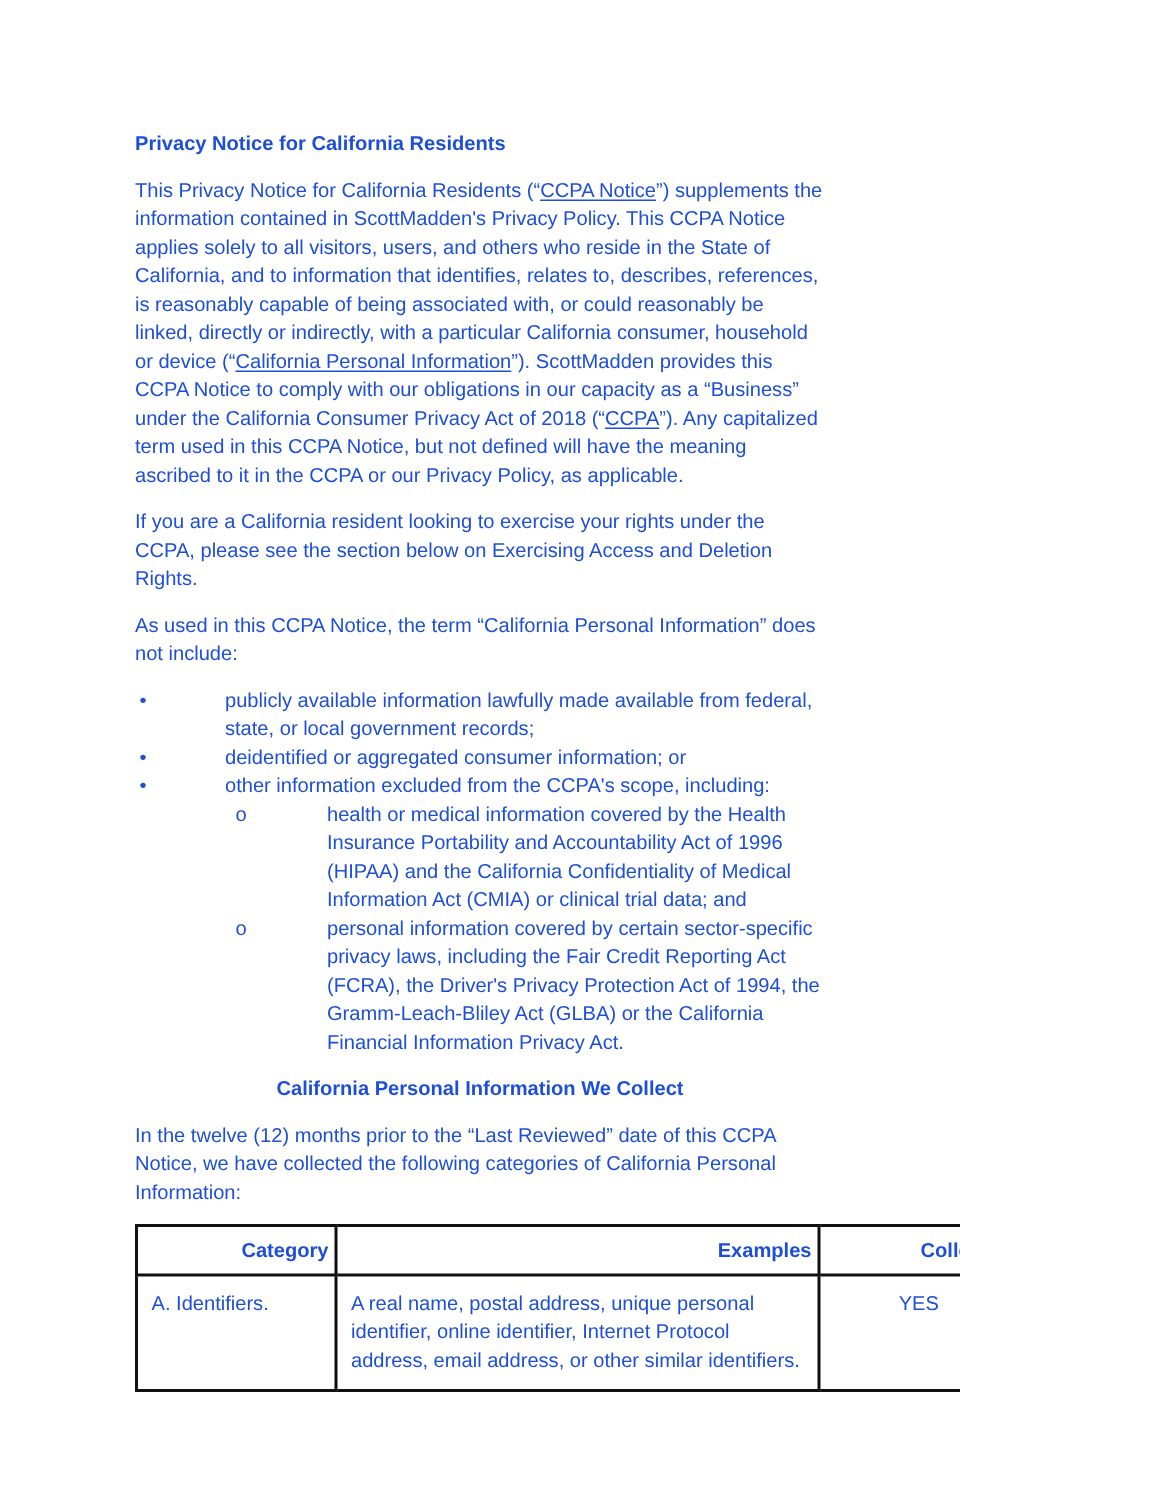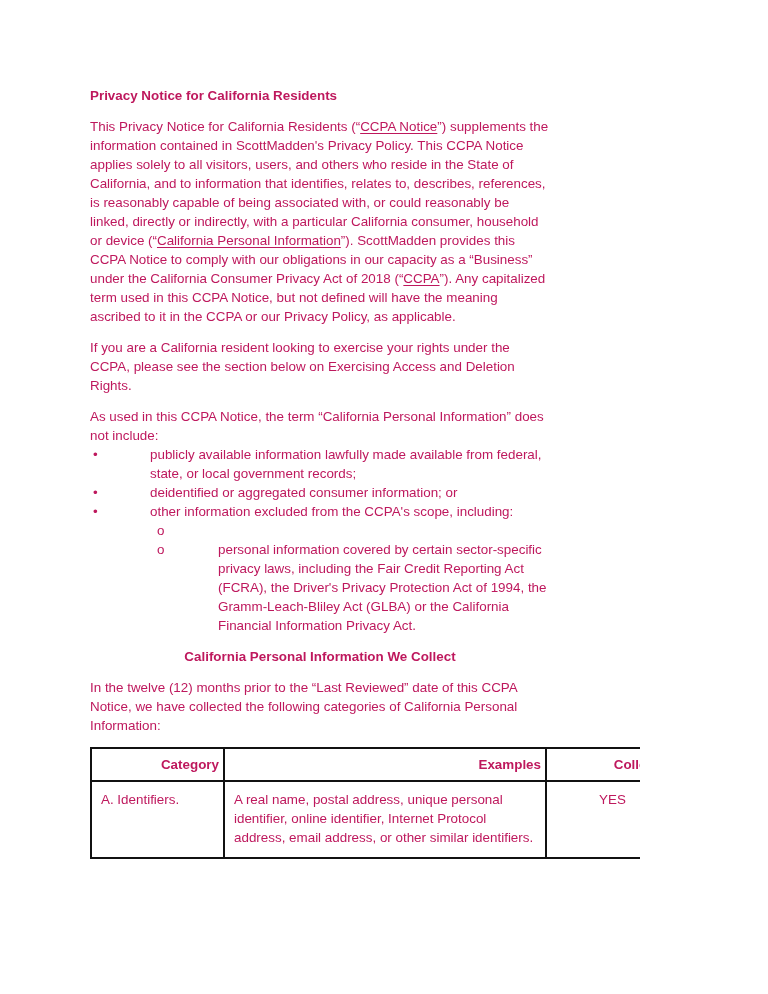--- a/index.html
+++ b/index.html
@@ -10,21 +10,21 @@
   .page {
     position: relative;
     width: 640px;
     height: 994px;
     background: #ffffff;
     box-sizing: border-box;
     padding: 86px 90px 0 90px;
     font-family: "Liberation Sans", sans-serif;
     font-size: 13.4px;
     line-height: 19px;
-    color: #be185d;
+    color: #1d4ed8;
     overflow: hidden;
   }
   .h1 {
     font-weight: 700;
     margin: 0 0 12px 0;
   }
   .p {
     margin: 0 0 12px 0;
   }
   .bold { font-weight: 700; }
@@ -76,37 +76,38 @@
 
 <div class="page">
 
   <div class="h1">Privacy Notice for California Residents</div>
 
 
   <div class="p"><span>This Privacy Notice for California Residents (“</span><span class="u">CCPA Notice</span><span>”) supplements the information contained in ScottMadden's Privacy Policy. This CCPA Notice applies solely to all visitors, users, and others who reside in the State of California, and to information that identifies, relates to, describes, references, is reasonably capable of being associated with, or could reasonably be linked, directly or indirectly, with a particular California consumer, household or device (“</span><span class="u">California Personal Information</span><span>”). ScottMadden provides this CCPA Notice to comply with our obligations in our capacity as a “Business” under the California Consumer Privacy Act of 2018 (“</span><span class="u">CCPA</span><span>”).  Any capitalized term used in this CCPA Notice, but not defined will have the meaning ascribed to it in the CCPA or our Privacy Policy, as applicable.</span></div>
 
   <div class="p">If you are a California resident looking to exercise your rights under the CCPA, please see the section below on Exercising Access and Deletion Rights.</div>
 
-  <div class="p" style="margin-bottom:0">As used in this CCPA Notice, the term “California Personal Information” does not include:</div>
+  <div class="p" style="margin-bottom:12px">As used in this CCPA Notice, the term “California Personal Information” does not include:</div>
 
   <div class="list">
     <div class="li">
       <span class="marker">•</span>
       <span class="li-text">publicly available information lawfully made available from federal, state, or local government records;</span>
     </div>
     <div class="li">
       <span class="marker">•</span>
       <span class="li-text">deidentified or aggregated consumer information; or</span>
     </div>
     <div class="li">
       <span class="marker">•</span>
       <span class="li-text">other information excluded from the CCPA's scope, including:</span>
     </div>
     <div class="li sub">
       <span class="marker">o</span>
+      <span class="li-text">health or medical information covered by the Health Insurance Portability and Accountability Act of 1996 (HIPAA) and the California Confidentiality of Medical Information Act (CMIA) or clinical trial data; and</span>
     </div>
     <div class="li sub">
       <span class="marker">o</span>
       <span class="li-text">personal information covered by certain sector-specific privacy laws, including the Fair Credit Reporting Act (FCRA), the Driver's Privacy Protection Act of 1994, the Gramm-Leach-Bliley Act (GLBA) or the California Financial Information Privacy Act.</span>
     </div>
   </div>
 
   <div class="h1 after-list">California Personal Information We Collect</div>
 
   <div class="p">In the twelve (12) months prior to the “Last Reviewed” date of this CCPA Notice, we have collected the following categories of California Personal Information:</div>

